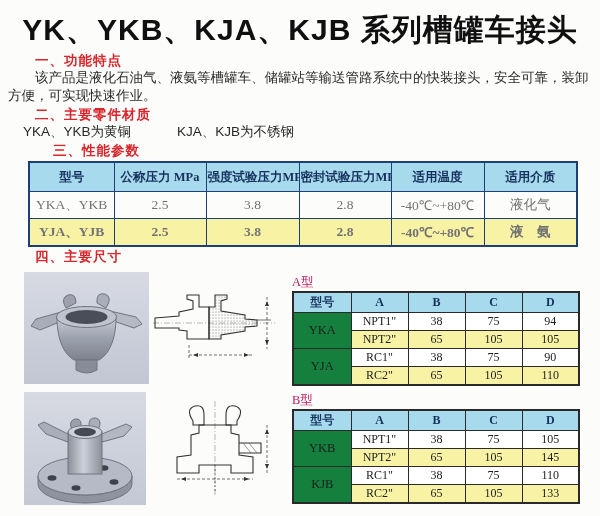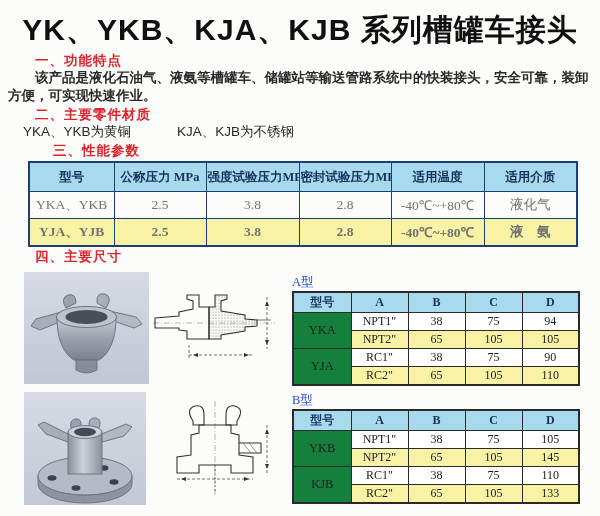--- a/index.html
+++ b/index.html
@@ -16,21 +16,21 @@
   .h-red{
     position:absolute; font-size:13.5px; font-weight:bold;
     color:var(--heading-red,#d9262c); letter-spacing:1px;
   }
   .h1{top:52px; left:35px;}
   .h2{top:106px; left:35px;}
   .h3{top:142px; left:53px;text-align:right;}
   .h4{top:248px; left:35px;}
   .para{
     position:absolute; top:69px; left:8px; width:586px;
-    font-size:13.5px; line-height:17.5px; text-indent:2em; color:#2a2a2a;font-weight:bold;
+    font-size:13.5px; line-height:17.5px; text-indent:2em; color:#2a2a2a;
   }
   .materials{
     position:absolute; top:123px; left:10px;
     font-size:13.5px; color:#2a2a2a;margin-left:13px;
   }
   .materials .gap{display:inline-block; width:46px;}
 
   table{border-collapse:collapse; table-layout:fixed;}
   
   .perf{
@@ -65,21 +65,21 @@
   .dim th{
     background:var(--table-header-blue,#a8daee);
     height:16px; font-size:12px; font-weight:bold; color:#15315c;
   }
   .dim td{height:15px; font-size:12px; color:#1c1c1c;}
   .dim td.model{background:#15803d; font-size:12.5px;}
   .dim tr.yellow td{background:var(--row-yellow,#f8f3a4);}
 
   .dim-label{
     position:absolute; font-family:"Liberation Serif", serif;
-    font-size:12.5px; color:#1d4ed8;
+    font-size:12.5px; color:#be185d;
   }
   .lab-a{left:292px; top:274px;}
   .lab-b{left:292px; top:392px;}
 
   .photo{position:absolute; display:block;}
   .photo-a{left:24px; top:272px;}
   .photo-b{left:24px; top:392px;}
   .draw{position:absolute; display:block;}
   .draw-a{left:149px; top:287px;}
   .draw-b{left:163px; top:399px;}

